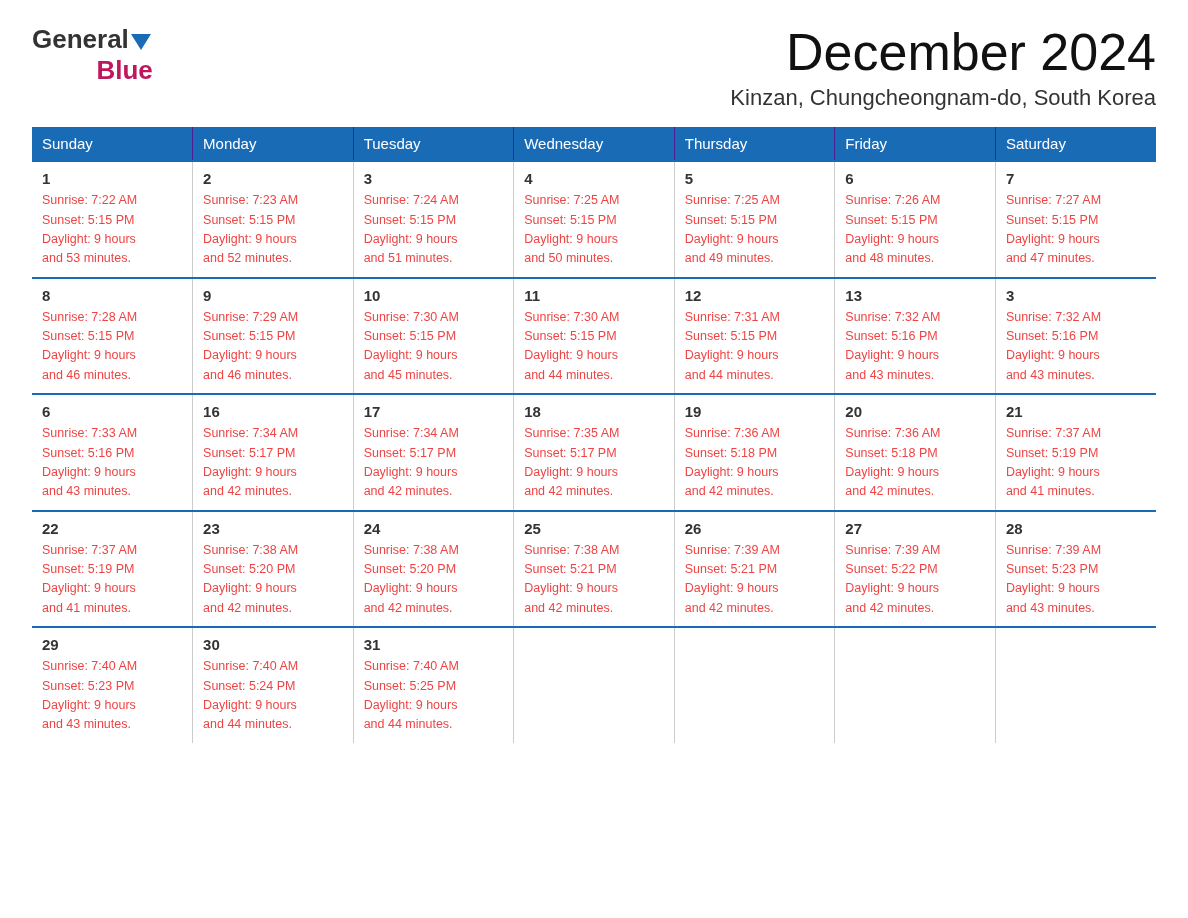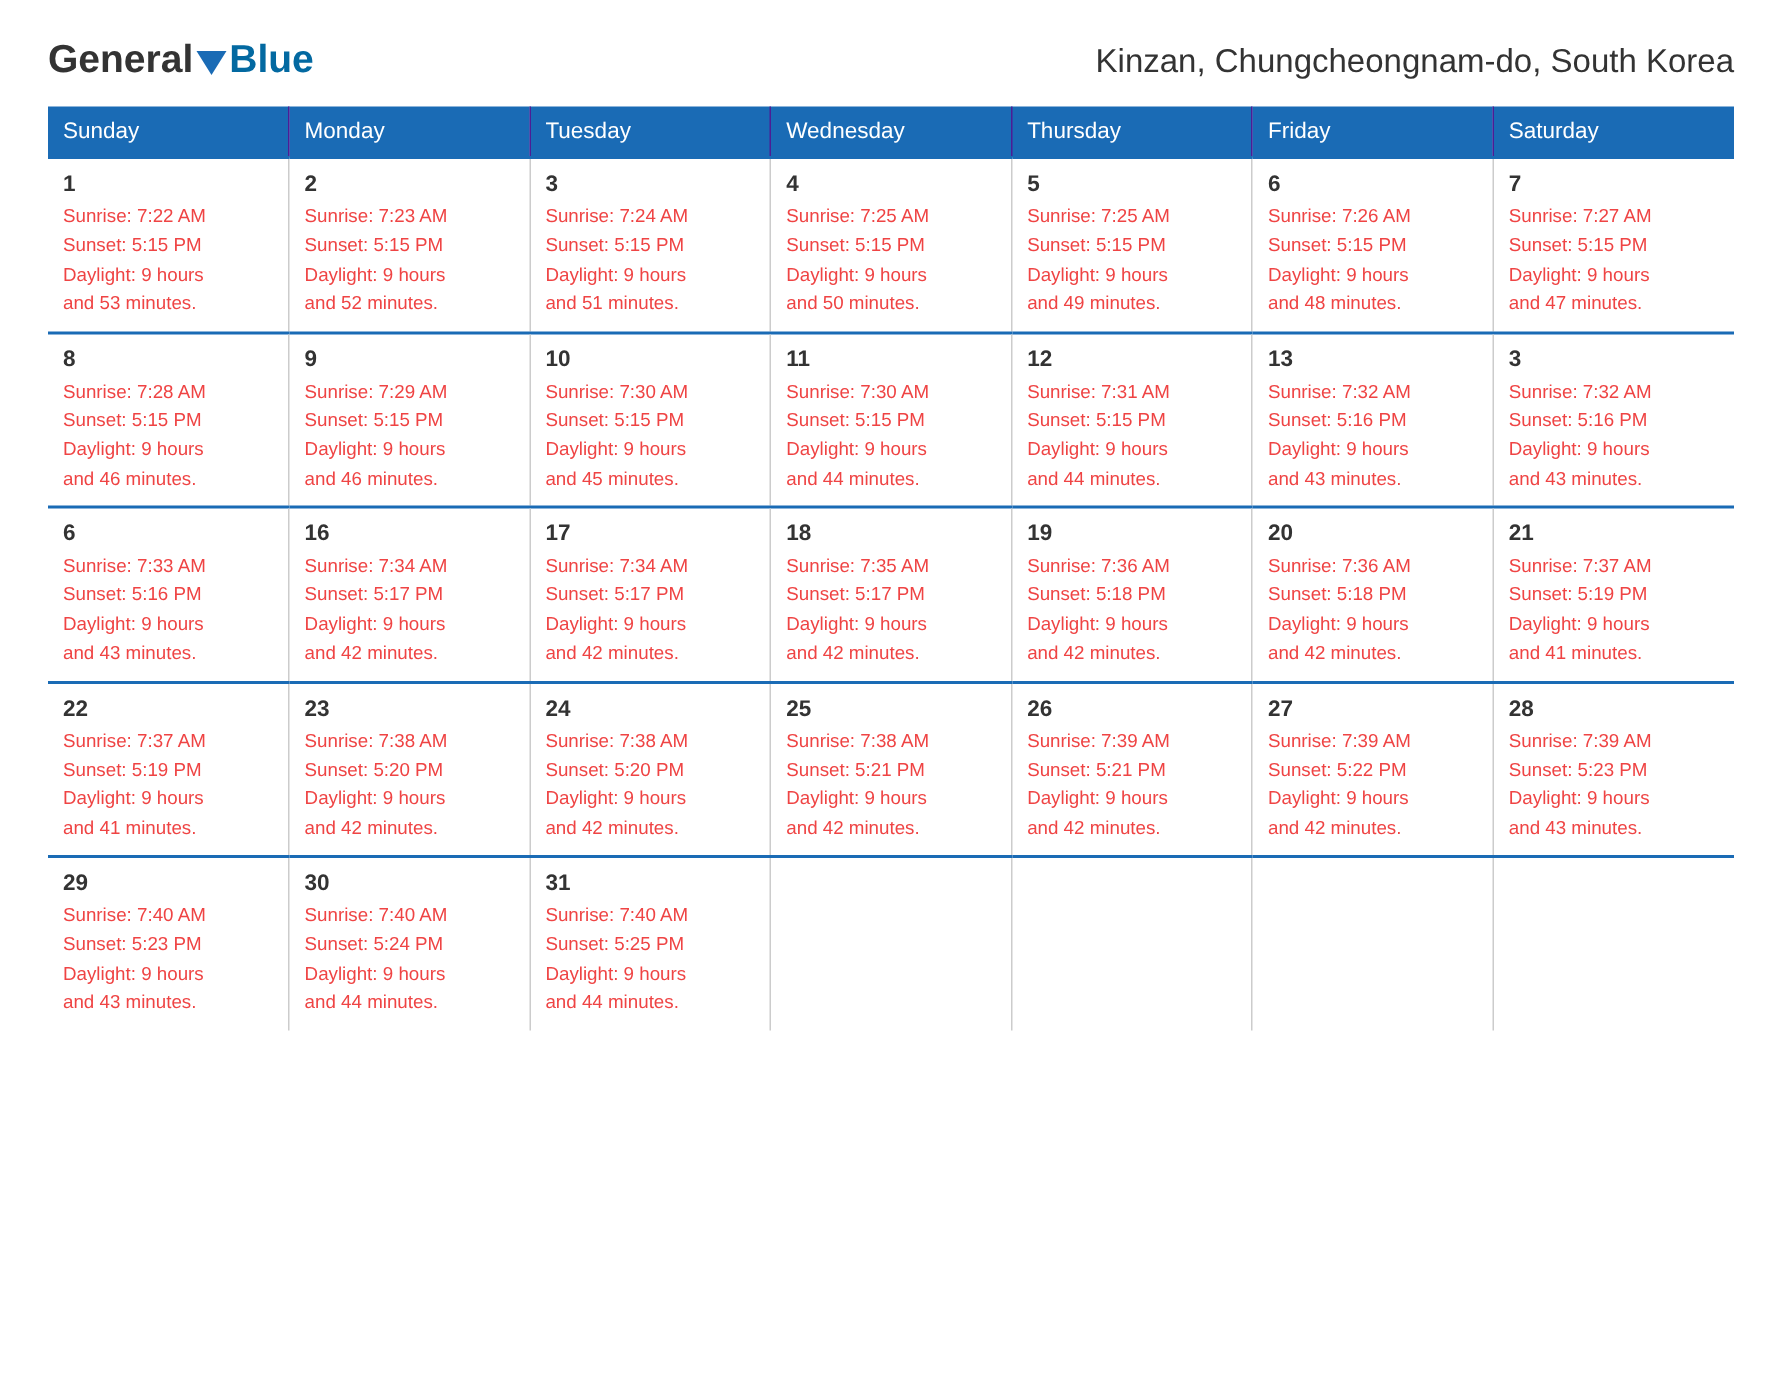--- a/index.html
+++ b/index.html
@@ -11,21 +11,21 @@
       min-height: 918px;
     }
     .header-area {
       display: flex;
       justify-content: space-between;
       align-items: flex-start;
       margin-bottom: 16px;
     }
     .logo {
       display: flex;
-      flex-direction: row;
+      flex-direction: column;
       align-items: flex-end;
     }
     .logo-text {
       display: flex;
       align-items: center;
       font-size: 26px;
       font-weight: bold;
       color: #333;
     }
     .logo-general { color: #333; }
@@ -34,21 +34,21 @@
       height: 0;
       border-left: 10px solid transparent;
       border-right: 10px solid transparent;
       border-top: 16px solid #1a6bb5;
       display: inline-block;
       margin: 0 2px;
       position: relative;
       top: 2px;
     }
     .logo-blue {
-      color: #0369a1;
+      color: #be185d;
       font-size: 26px;
       font-weight: bold;
     }
     .title-area {
       text-align: right;
     }
     .month-title {
       font-size: 52px;
       font-weight: normal;
       color: #111;
@@ -104,20 +104,21 @@
   <div class="logo">
     <div class="logo-text">
       <span class="logo-general">General</span>
       <span class="logo-arrow"></span>
     </div>
     <div>
       <span class="logo-blue">Blue</span>
     </div>
   </div>
   <div class="title-area">
+    <div class="month-title">December 2024</div>
     <div class="location-title">Kinzan, Chungcheongnam-do, South Korea</div>
   </div>
 </div>
 
 <table>
   <thead>
     <tr id="header-row">
         <th>Sunday</th>
         <th>Monday</th>
         <th>Tuesday</th>

